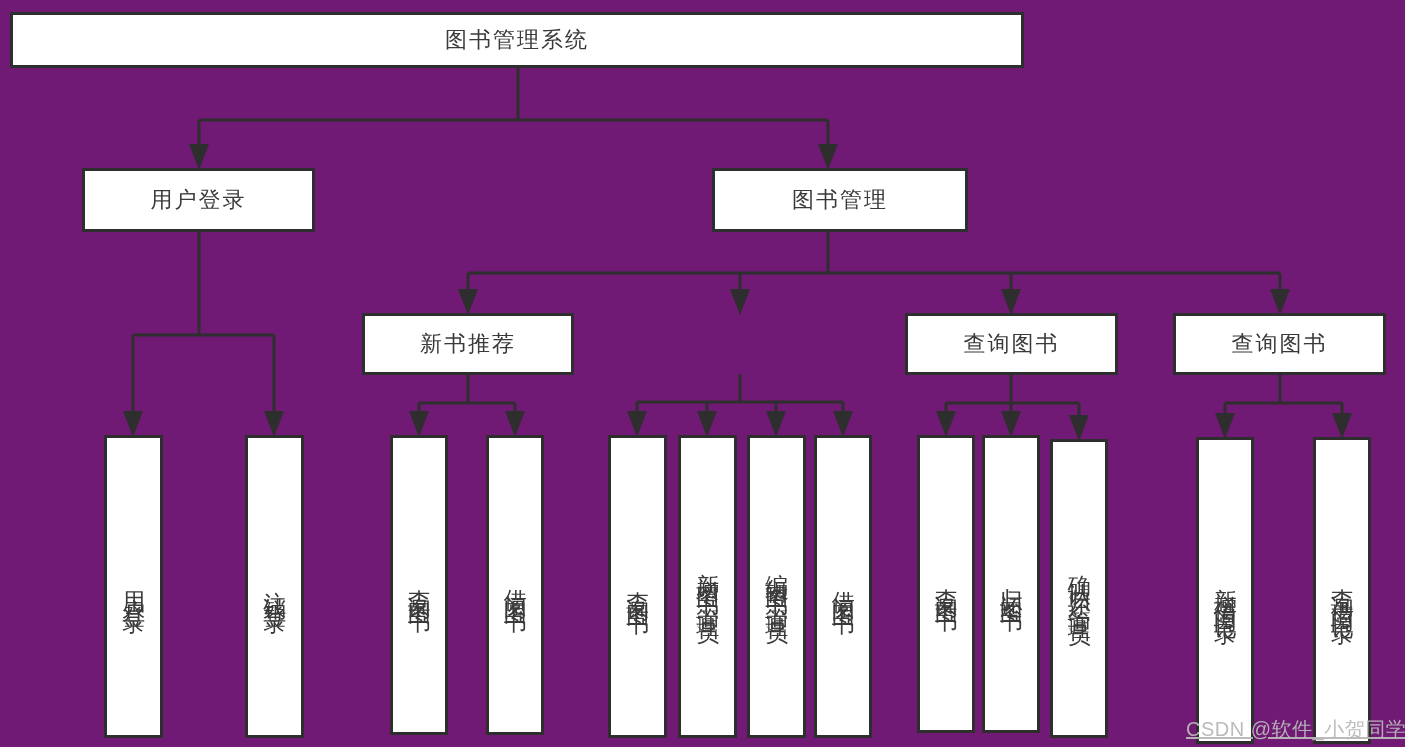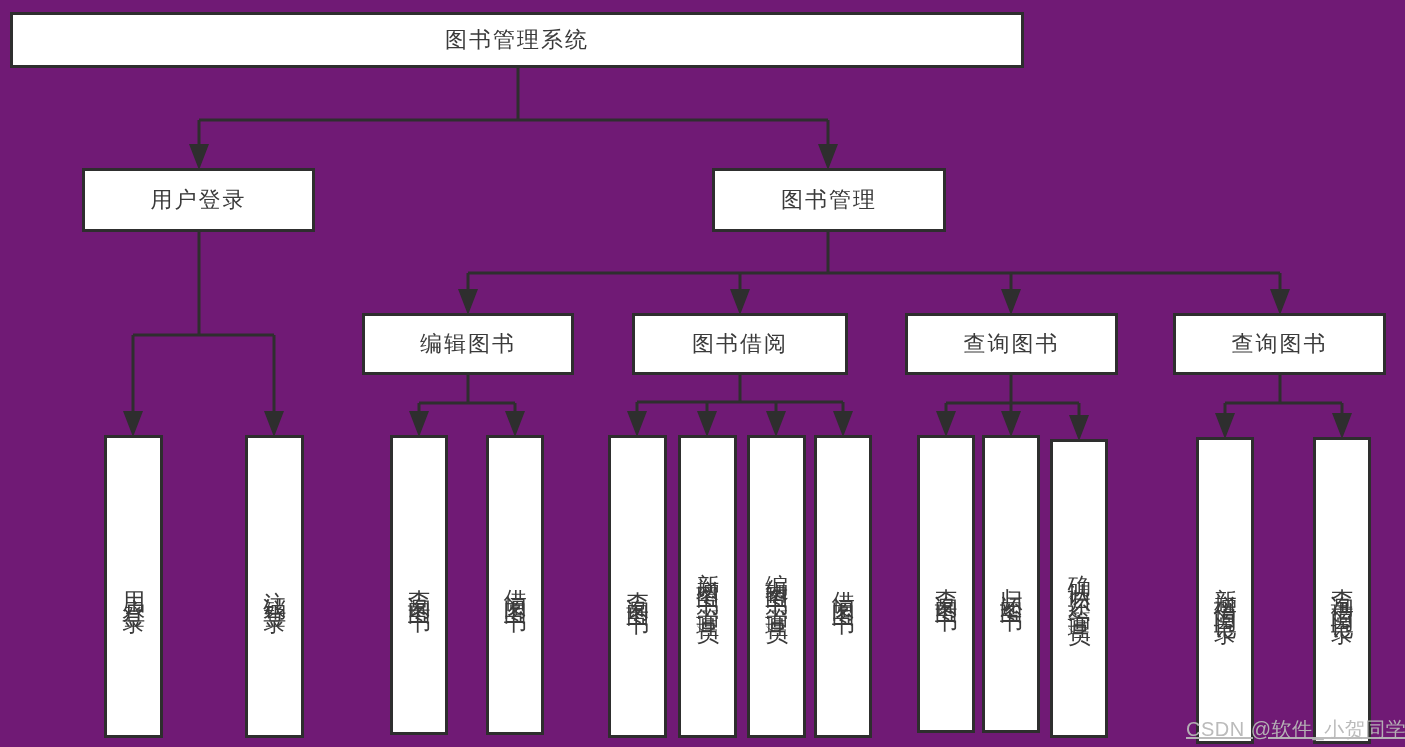--- a/index.html
+++ b/index.html
@@ -85,29 +85,26 @@
              M1215 413 h20 L1225 439 Z  M1332 413 h20 L1342 439 Z" fill="#2e2e2e" stroke="none"></path>
   </svg>
 
   <div class="box" style="left:10px; top:12px; width:1014px; height:56px;">
     <span class="hlabel">图书管理系统</span>
   </div>
 
   <div class="box" style="left:82px; top:168px; width:233px; height:64px;">
     <span class="hlabel">用户登录</span>
   </div>
-  <div class="box" style="left:712px; top:168px; width:234px; height:64px;justify-content:center;">
+  <div class="box" style="left:712px; top:168px; width:256px; height:64px;justify-content:center;">
     <span class="hlabel">图书管理</span>
   </div>
 
   <div class="box" style="left:362px; top:313px; width:212px; height:62px;">
-    <span class="hlabel">编辑图书</span>
-  </div>
-  <div class="box" style="left:632px; top:313px; width:216px; height:62px;">
-    <span class="hlabel">图书借阅</span>
+    <span class="hlabel">新书推荐</span>
   </div>
   <div class="box" style="left:905px; top:313px; width:213px; height:62px;">
     <span class="hlabel">查询图书</span>
   </div>
   <div class="box" style="left:1173px; top:313px; width:213px; height:62px;">
     <span class="hlabel">查询图书</span>
   </div>
 
   <div class="box vbox" style="left:104px; top:435px; width:59px; height:303px;">
     <span class="vlabel">用户登录</span>

